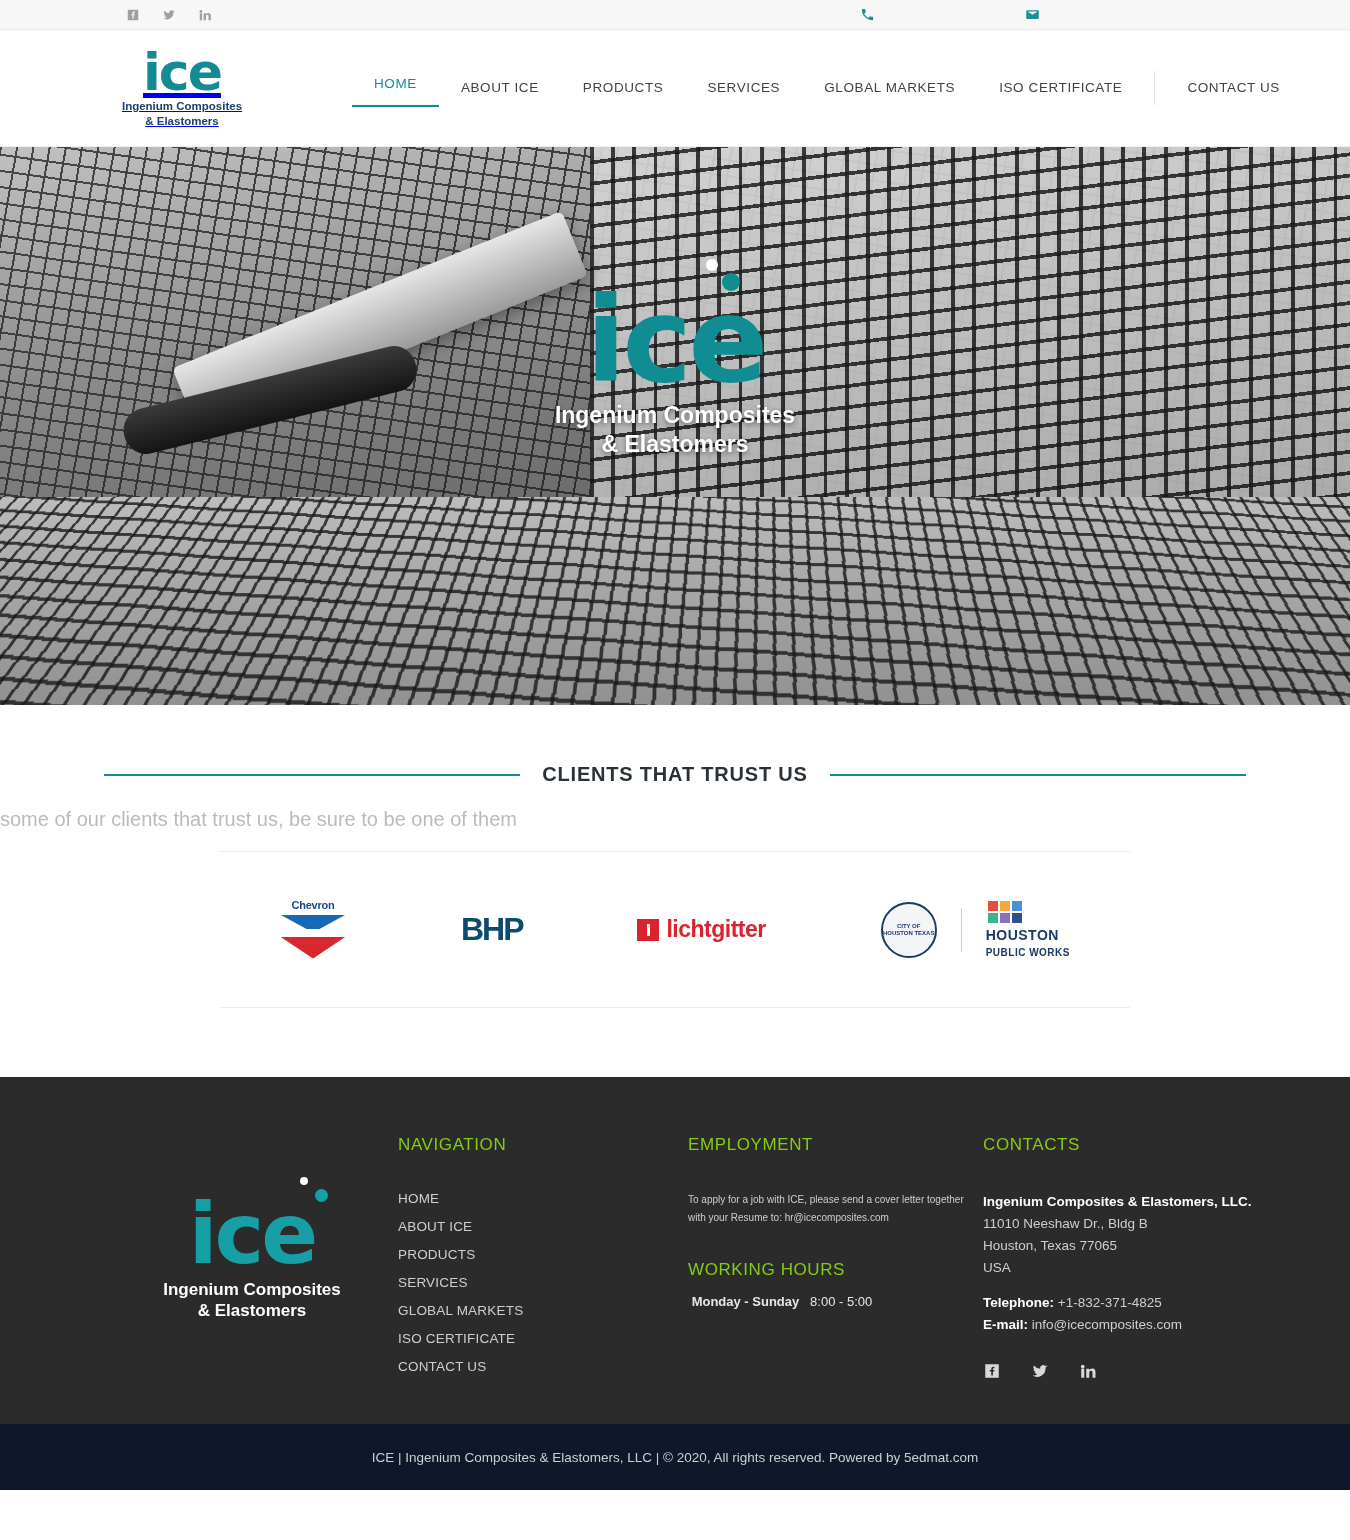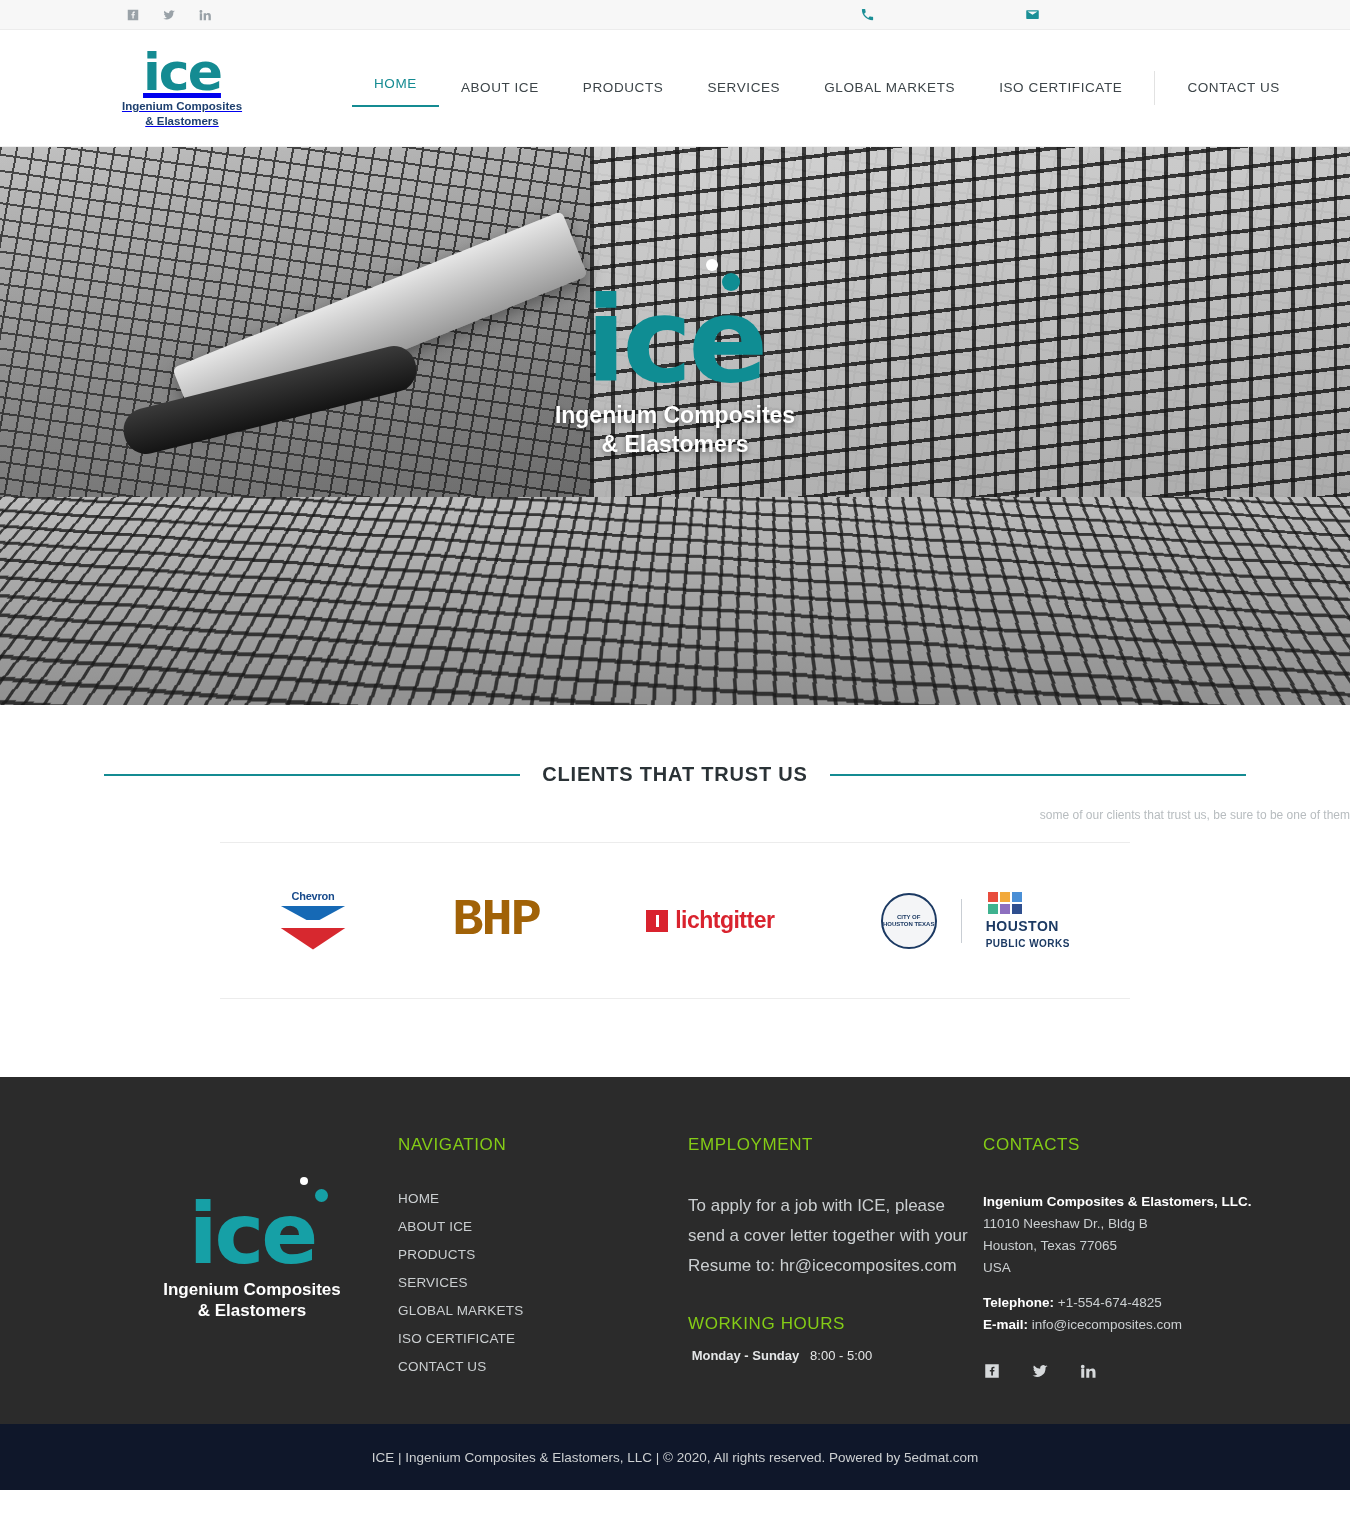--- a/index.html
+++ b/index.html
@@ -194,22 +194,22 @@
   .clients-title-row {
     display: flex; align-items: center;
     margin: 0 104px;
   }
   .clients-title-row .line { flex: 1; height: 2px; background: #148b92; }
   .clients-title {
     font-size: 20px; font-weight: bold; color: #2a3236;
     letter-spacing: 0.8px; padding: 0 22px; white-space: nowrap;
   }
   .clients-sub {
-    text-align: right;
-    font-size: 12px;
+    text-align: left;
+    font-size: 20px;
     color: #b7bcbf;
     margin-top: 22px;
   }
   .clients-box {
     margin: 20px 220px 0 220px;
     border-top: 1px solid #ececec;
     border-bottom: 1px solid #ececec;
     height: 157px;
     display: flex;
     align-items: center;
@@ -231,22 +231,22 @@
   .chevron .c-white {
     position:absolute; top:30px; left:0; width:66px; height:14px;
     background:#ffffff; clip-path: polygon(0 0, 100% 0, 50% 100%);
   }
   .chevron .c-red {
     position:absolute; top:38px; left:0; width:66px; height:22px;
     background:#d7282f; clip-path: polygon(0 0, 100% 0, 50% 100%);
   }
   
   .bhp {
-    font-family: Liberation Mono, monospace;
-    font-size: 52px; font-weight: bold; color: #a16207; letter-spacing: -2px;
+    font-family: Liberation Sans, sans-serif;
+    font-size: 32px; font-weight: bold; color: #0c4a6e; letter-spacing: -2px;
   }
   
   .licht { display:flex; align-items:center; gap:7px; }
   .licht .lbox {
     width:22px;height:22px;background:#d9232e;display:flex;align-items:center;justify-content:center;
   }
   .licht .lbox i { display:block;width:3px;height:12px;background:#fff; font-style:normal;}
   .licht .ltxt { font-size: 23px; font-weight: bold; color:#d9232e; letter-spacing:-.5px;}
   
   .houston { display:flex; align-items:center; gap:24px; }
@@ -296,21 +296,21 @@
   .f-col h3 {
     font-size: 17px; font-weight: normal; color: #84cc16;
     letter-spacing: .6px; margin-bottom: 36px;
   }
   .f-nav { width: 290px; margin-left: 6px; }
   .f-nav a {
     display: block; font-size: 13.5px; color: #cbcfd1; text-decoration: none;
     margin-bottom: 13px; letter-spacing: .2px;
   }
   .f-emp { width: 295px; }
-  .f-emp p { font-size: 17px; line-height: 1.75; color: #cbcfd1; }
+  .f-emp p { font-size: 10px; line-height: 1.75; color: #cbcfd1; }
   .f-emp h3.wh { margin-top: 34px; margin-bottom: 14px; }
   .f-hours { font-size: 13px; color: #e4e6e7; }
   .f-hours b { font-weight: bold; }
   .f-contacts { width: 300px; }
   .f-contacts p { font-size: 13.5px; line-height: 1.62; color: #cbcfd1; }
   .f-contacts .strong { font-weight: bold; color: #ffffff; }
   .f-contacts .spaced { margin-top: 14px; }
   .f-social { display: flex; gap: 30px; margin-top: 26px; }
   .f-social .sicon { color: #d6d9db; width: 18px; height: 18px; display:block; }
 
@@ -485,21 +485,21 @@
 
     <div class="f-col f-contacts">
       <h3>CONTACTS</h3>
       <p>
         <span class="strong">Ingenium Composites &amp; Elastomers, LLC.</span><br>
         <span>11010 Neeshaw Dr., Bldg B</span><br>
         <span>Houston, Texas 77065</span><br>
         <span>USA</span>
       </p>
       <p class="spaced">
-        <span class="strong">Telephone:</span><span> +1-554-674-4825</span><br>
+        <span class="strong">Telephone:</span><span> +1-832-371-4825</span><br>
         <span class="strong">E-mail:</span><span> info@icecomposites.com</span>
       </p>
       <div class="f-social">
         <a href="#">
           <svg class="sicon" viewBox="0 0 24 24" fill="currentColor">
               <path d="M3 3h18v18H3V3zm10.2 15v-5.4h1.8l.3-2.1h-2.1V9.2c0-.6.2-1 1-1h1.1V6.3c-.2 0-.9-.1-1.6-.1-1.6 0-2.7 1-2.7 2.8v1.5H9.1v2.1h1.9V18h2.2z"></path>
             </svg>
         </a>
         <a href="#">
           <svg class="sicon" viewBox="0 0 24 24" fill="currentColor">

